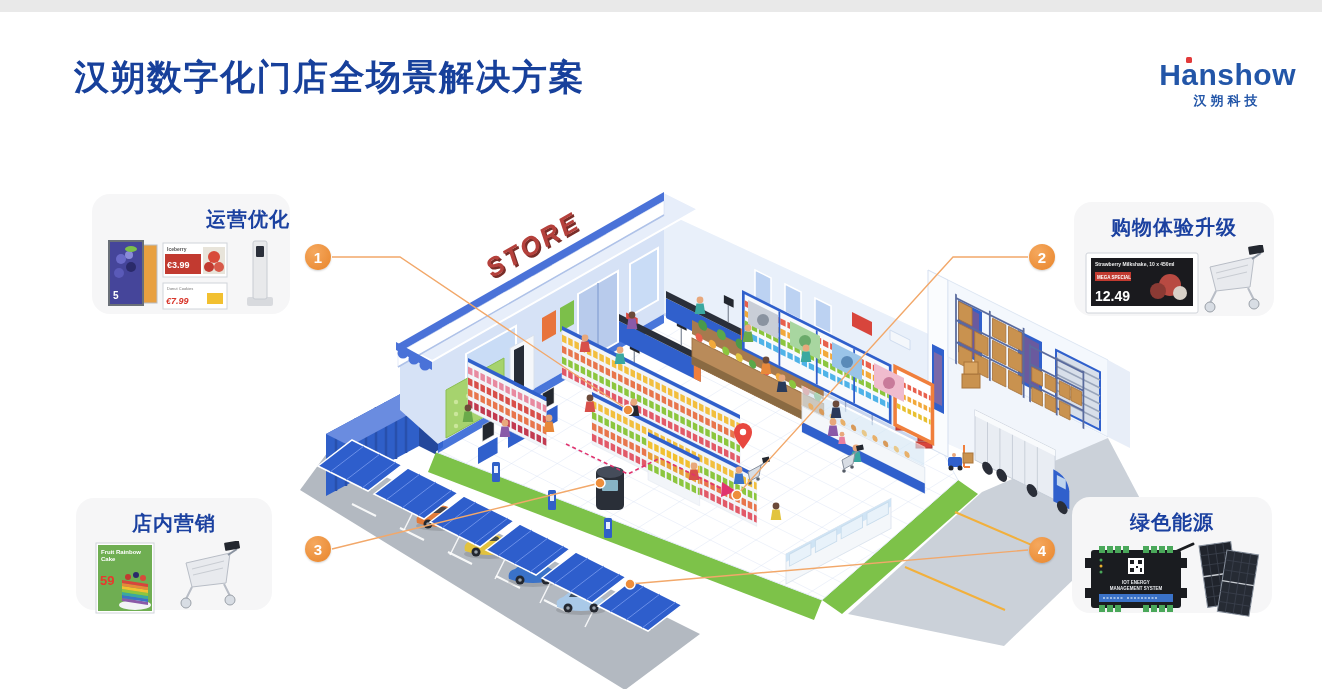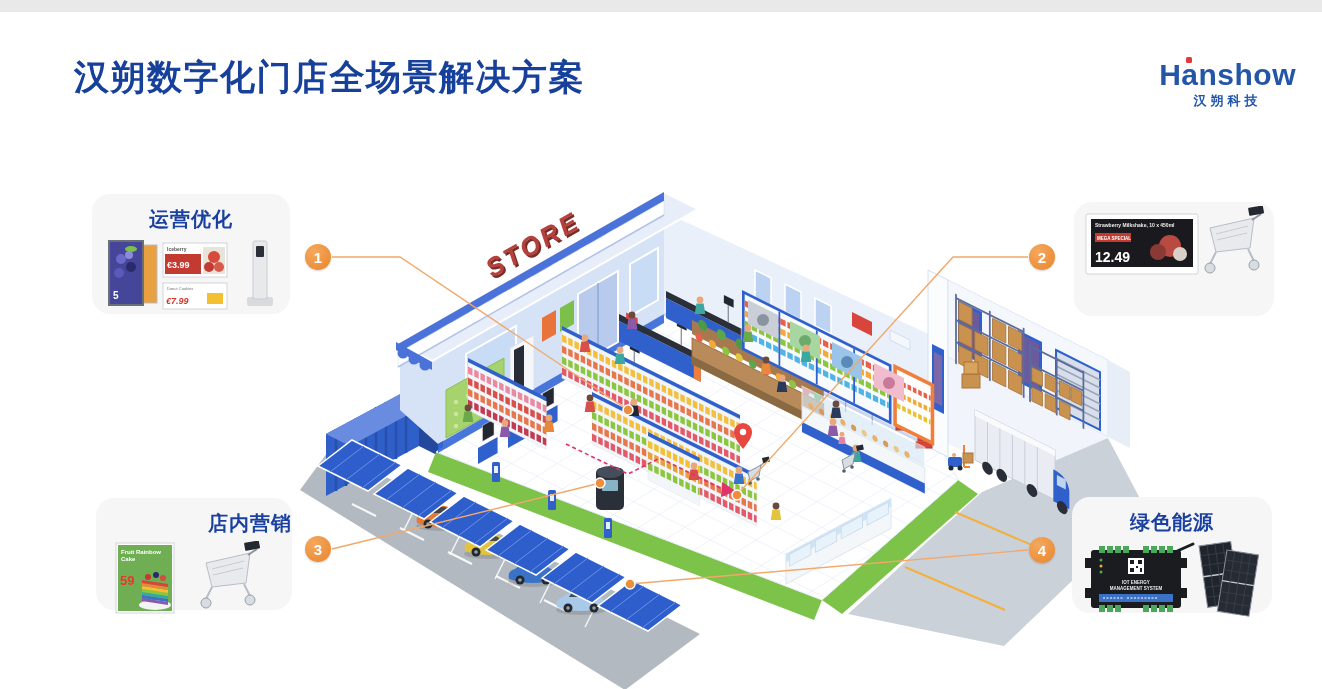--- a/index.html
+++ b/index.html
@@ -548,21 +548,21 @@
       <path d="M1028,538 L630,572"></path>
     </g>
     <g fill="#EE8E3C" stroke="#FFFFFF" stroke-width="1.5">
       <circle cx="628" cy="398" r="5"></circle>
         <circle cx="737" cy="483" r="5"></circle>
       <circle cx="600" cy="471" r="5"></circle>
         <circle cx="630" cy="572" r="5"></circle>
     </g>
   </svg>
 
-  <div class="card" style="left:92px;top:182px;width:198px;height:120px;">
+  <div class="card" style="left:92px;top:182px;width:198px;height:120px;text-align:right;">
     <div class="card-title">运营优化</div>
     <svg width="180" height="80" viewBox="0 0 180 80">
       <rect x="32" y="8" width="24" height="58" fill="#E8A040" stroke="#B8BDC6"></rect>
       <rect x="8" y="4" width="34" height="64" fill="#45459A" stroke="#6A7078" stroke-width="2"></rect>
       <circle cx="20" cy="22" r="5" fill="#6A6AC8"></circle>
         <circle cx="30" cy="30" r="5" fill="#2A2A6A"></circle>
       <circle cx="18" cy="36" r="5" fill="#5A5AB8"></circle>
         <circle cx="28" cy="18" r="4" fill="#8A8AD8"></circle>
       <ellipse cx="30" cy="12" rx="6" ry="3" fill="#7CBF4A"></ellipse>
       <text x="12" y="62" font-size="10" font-weight="800" fill="#FFFFFF">5</text>
@@ -584,20 +584,21 @@
       </g>
       <g>
         <rect x="146" y="60" width="26" height="9" rx="2" fill="#D8DADE"></rect>
         <rect x="152" y="4" width="14" height="58" rx="2" fill="#E8E9EB" stroke="#C8CCD2"></rect>
         <rect x="155" y="9" width="8" height="11" rx="1" fill="#2A2F3A"></rect>
       </g>
     </svg>
   </div>
 
   <div class="card" style="left:1074px;top:190px;width:200px;height:114px;">
+    <div class="card-title">购物体验升级</div>
     <svg width="184" height="76" viewBox="0 0 184 76">
       <g>
         <rect x="4" y="8" width="112" height="60" rx="2" fill="#FFFFFF" stroke="#D0D4DA"></rect>
         <rect x="9" y="13" width="102" height="48" fill="#1A1A1E"></rect>
         <text x="13" y="21" font-size="5" font-weight="700" fill="#EEEEEE">Strawberry Milkshake, 10 x 450ml</text>
         <rect x="13" y="27" width="36" height="9" fill="#C23A30"></rect>
         <text x="15" y="34" font-size="4.5" font-weight="700" fill="#FFFFFF">MEGA SPECIAL</text>
         <text x="13" y="56" font-size="14" font-weight="800" fill="#FFFFFF">12.49</text>
         <circle cx="88" cy="40" r="11" fill="#B84A42"></circle>
           <circle cx="76" cy="46" r="8" fill="#8A3A34"></circle>
@@ -608,21 +609,21 @@
         <path d="M12,22 L44,14 M13,28 L43,21" stroke="#C8CCD2" stroke-width="1"></path>
         <path d="M48,8 L57,2" stroke="#8A93A0" stroke-width="2" fill="none"></path>
         <rect x="44" y="-4" width="15" height="8" rx="1" fill="#23272F" transform="rotate(-10 44 -4)"></rect>
         <path d="M12,40 L6,52 M44,37 L50,49" stroke="#B8BDC6" stroke-width="2"></path>
         <circle cx="6" cy="56" r="5" fill="#D8DDE4" stroke="#9AA0A8"></circle>
           <circle cx="50" cy="53" r="5" fill="#D8DDE4" stroke="#9AA0A8"></circle>
       </g>
     </svg>
   </div>
 
-  <div class="card" style="left:96px;top:486px;width:196px;height:112px;text-align:right;">
+  <div class="card" style="left:76px;top:486px;width:196px;height:112px;">
     <div class="card-title">店内营销</div>
     <svg width="180" height="74" viewBox="0 0 180 74">
       <g>
         <rect x="12" y="2" width="58" height="70" fill="#FFFFFF" stroke="#D0D4DA"></rect>
         <rect x="14" y="4" width="54" height="66" fill="#6FAE52"></rect>
         <text x="17" y="13" font-size="6" font-weight="800" fill="#FFFFFF">Fruit Rainbow</text>
         <text x="17" y="20" font-size="6" font-weight="800" fill="#FFFFFF">Cake</text>
         <text x="16" y="44" font-size="13" font-weight="800" fill="#E8392E">59</text>
         <g transform="translate(38,28)">
           <ellipse cx="13" cy="36" rx="16" ry="5" fill="#F2F4F6"></ellipse>

